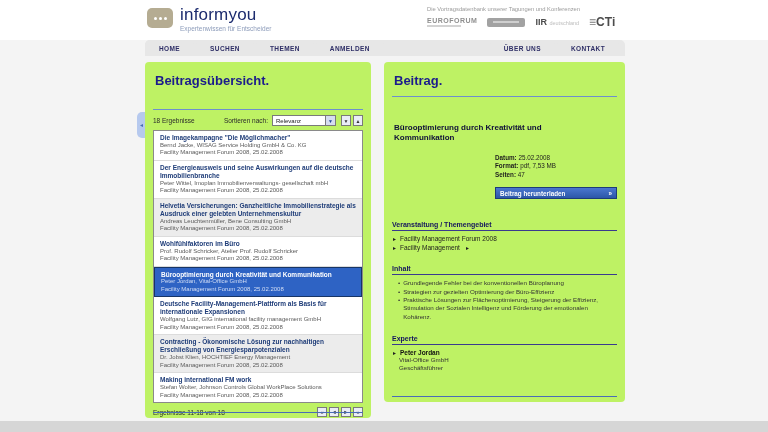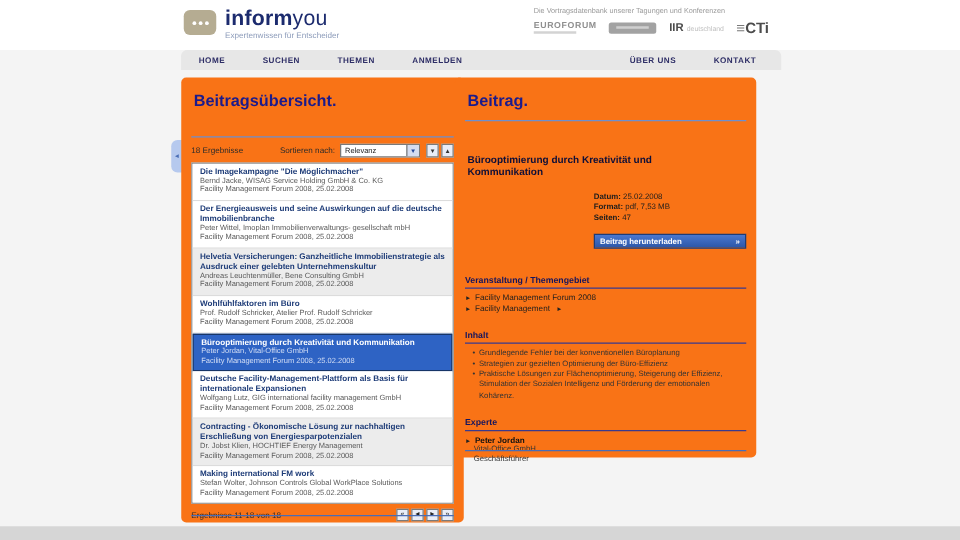--- a/index.html
+++ b/index.html
@@ -10,21 +10,21 @@
     background: #f4f4f4;
     overflow: hidden;
   }
 
   
   .header { position:absolute; top:0; left:0; width:768px; height:40px; background:#ffffff; }
   .logo-row { position:absolute; left:147px; top:6px; display:flex; align-items:flex-start; }
   .logo-icon { width:26px; height:20px; background:#b5ac92; border-radius:5px; display:flex; align-items:center; justify-content:center; gap:2px; margin-right:7px; margin-top:2px; }
   .logo-icon i { width:3px; height:3px; border-radius:50%; background:#ffffff; }
   .logo-word { font-size:17px; color:#1c2b6e; line-height:17px; letter-spacing:.2px; }
-  .logo-word b { font-weight:bold; }
+  .logo-word b { font-weight:normal; }
   .logo-tagline { font-size:6.5px; color:#8d9cba; margin-top:2px; }
 
   .partners { position:absolute; left:427px; top:6px; width:210px; }
   .partners-caption { font-size:5.8px; color:#9a9a9a; margin-bottom:3px; white-space:nowrap; }
   .partner-row { display:flex; align-items:center; gap:10px; }
   .lg-euroforum { font-size:7px; font-weight:bold; color:#8f8f8f; letter-spacing:.5px; }
   .lg-euroforum .sub { display:block; width:34px; height:2px; background:#d3d3d3; margin-top:1px; }
   .lg-badge { width:38px; height:9px; background:#a2a2a2; border-radius:2px; position:relative; }
   .lg-badge::after { content:""; position:absolute; left:6px; top:3.5px; width:26px; height:2px; background:#cfcfcf; }
   .lg-iir { font-size:9px; font-weight:bold; color:#4c4c4c; }
@@ -36,24 +36,24 @@
   .navbar { position:absolute; left:145px; top:40px; width:480px; height:16px; background:#e7e7e7; border-radius:5px 5px 0 0; }
   .nav-group { position:absolute; top:0; height:16px; display:flex; }
   .nav-group.left { left:0; }
   .nav-group.right { right:4px; }
   .nav-tab { height:16px; padding:0 14px; display:flex; align-items:center; background:#e7e7e7; border-radius:5px 5px 0 0; margin-right:2px; font-size:6.5px; font-weight:bold; color:#2e2e66; letter-spacing:.4px; white-space:nowrap; cursor:pointer; }
 
   
   .main-bg { position:absolute; top:56px; left:0; width:768px; height:365px; background:#f4f4f4; }
   .bottom-bar { position:absolute; bottom:0; left:0; width:768px; height:11px; background:#d6d6d6; }
 
-  .panel { position:absolute; top:62px; background:#f97316; border-radius:4px; }
+  .panel { position:absolute; top:62px; background:#bef264; border-radius:4px; }
   .panel::after { content:""; position:absolute; left:8px; right:8px; bottom:5px; border-top:1px solid #4a6db5; }
   .panel-left  { left:145px; width:226px; height:356px; }
-  .panel-right { left:364px; width:241px; height:304px; }
+  .panel-right { left:384px; width:241px; height:340px; }
   .panel-title { font-size:13px; font-weight:bold; color:#1b1b8c; padding:11px 10px 0; }
   .panel-hr { border-top:1px solid #6e8fcd; margin:0 8px; }
 
   
   .collapse-tab { position:absolute; left:137px; top:112px; width:9px; height:26px; background:#b6c9ee; border-radius:5px 0 0 5px; display:flex; align-items:center; justify-content:center; font-size:5px; color:#4a6db5; cursor:pointer; }
 
   
   .panel-left .panel-hr { margin-top:21px; }
   .results-row { display:flex; align-items:center; padding:5px 8px 4px; }
   .results-count { font-size:6.5px; color:#2b2b2b; flex:1; }

